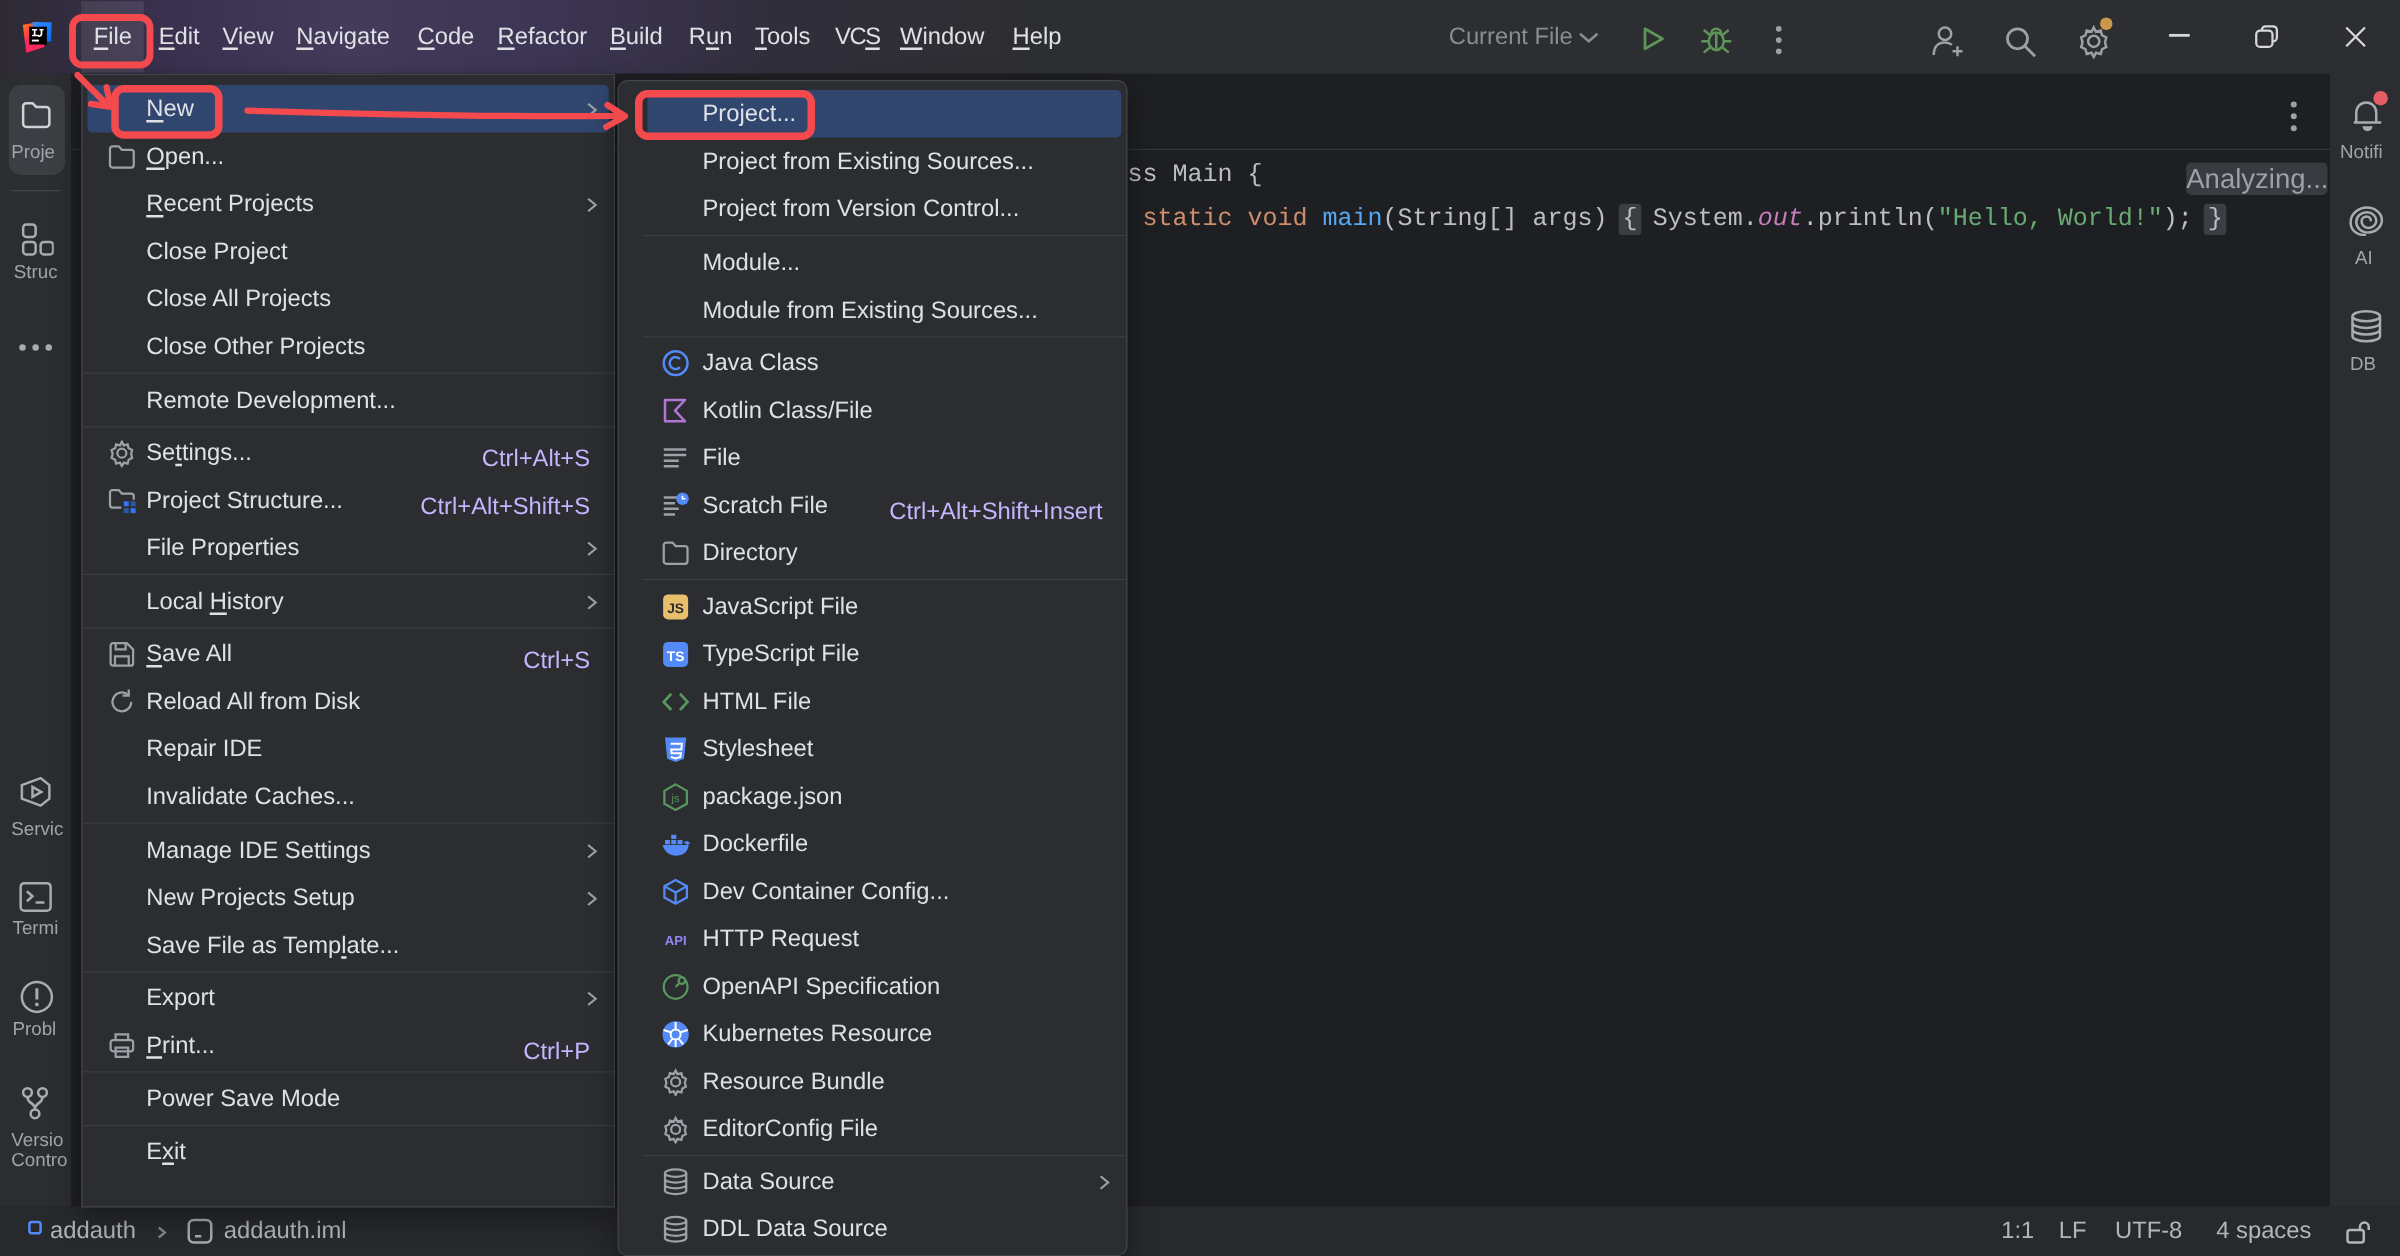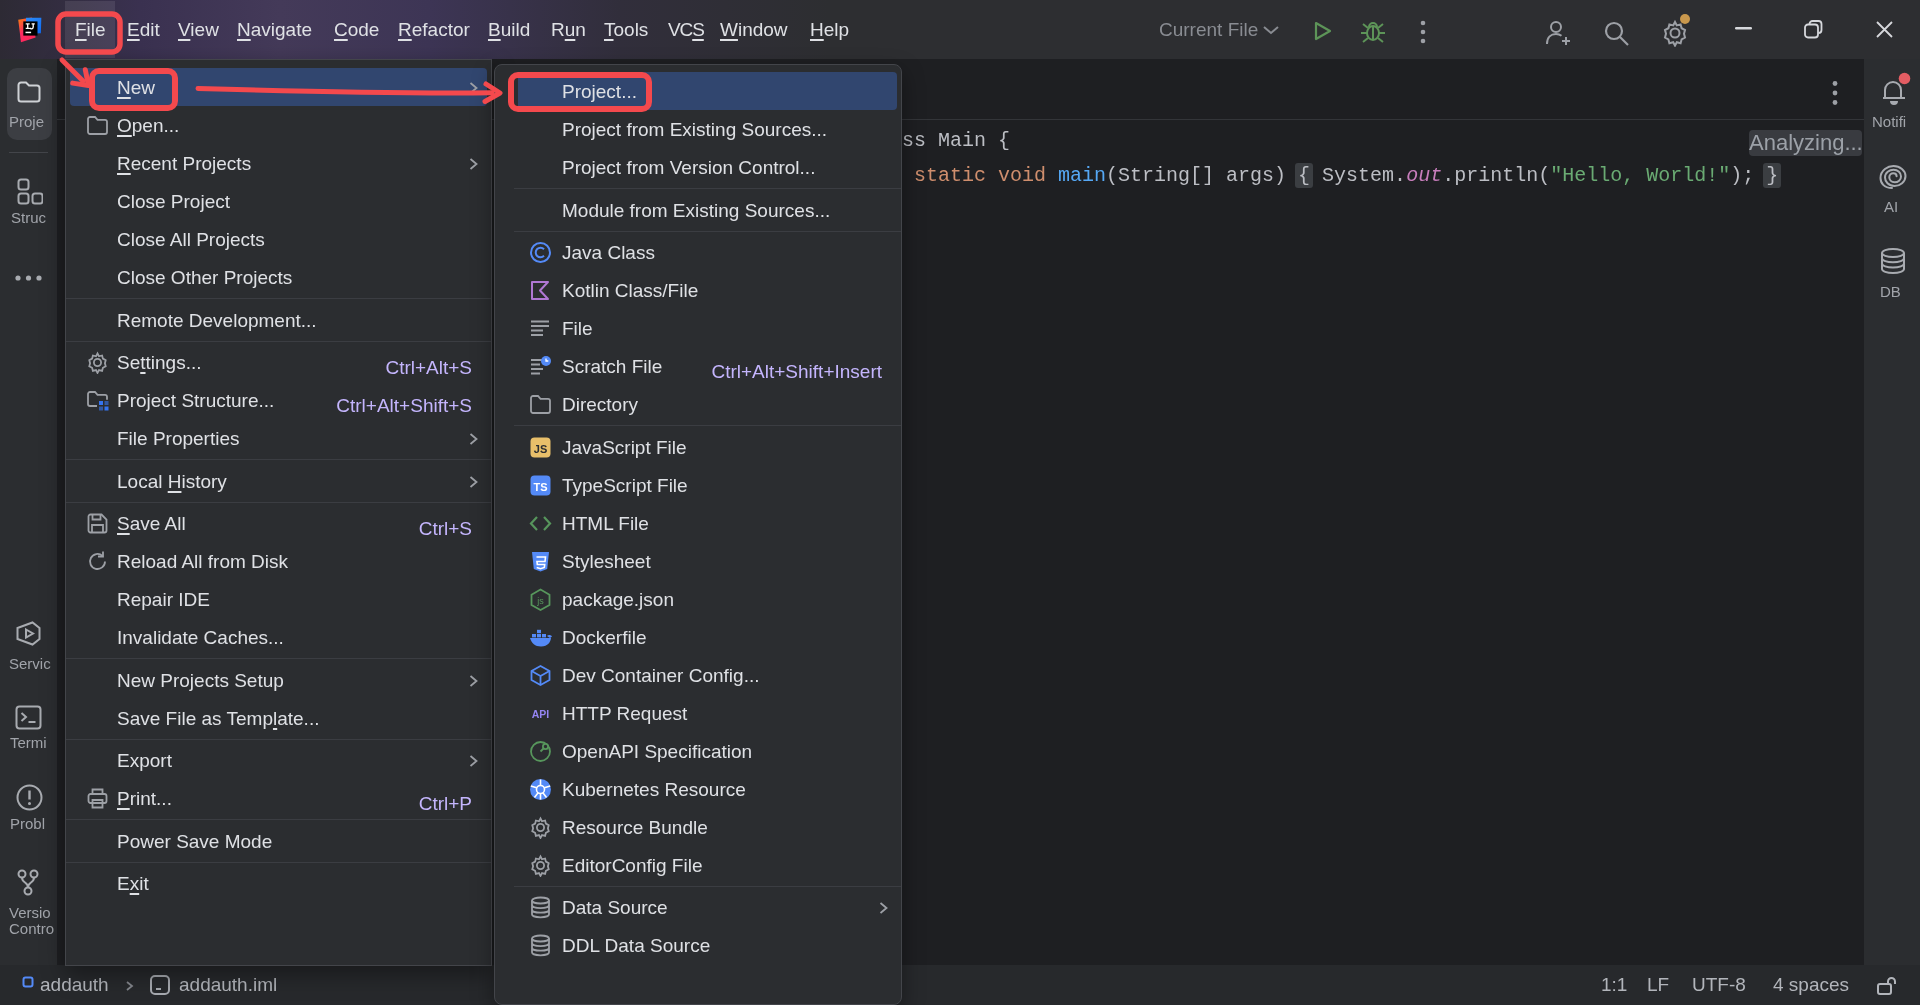--- a/index.html
+++ b/index.html
@@ -324,20 +324,26 @@
         <span class="rlabel">Reload All from Disk</span>
       </div>
       <div class="row">
         <span class="rlabel">Repair IDE</span>
       </div>
       <div class="row">
         <span class="rlabel">Invalidate Caches...</span>
       </div>
       <div class="sep"></div>
       <div class="row">
+        <span class="rlabel">Manage IDE Settings</span>
+        <svg class="rarrow" viewBox="0 0 14 14" fill="none" stroke="#9da0a6" stroke-width="1.8">
+          <path d="M4.5 2 L10.5 7 L4.5 12"></path>
+        </svg>
+      </div>
+      <div class="row">
         <span class="rlabel">New Projects Setup</span>
         <svg class="rarrow" viewBox="0 0 14 14" fill="none" stroke="#9da0a6" stroke-width="1.8">
           <path d="M4.5 2 L10.5 7 L4.5 12"></path>
         </svg>
       </div>
       <div class="row">
         <span class="rlabel">Save File as Temp<span class="m">l</span>ate...</span>
       </div>
       <div class="sep"></div>
       <div class="row">
@@ -369,20 +375,23 @@
         <div class="sel"></div>
         <span class="rlabel">Project...</span>
       </div>
       <div class="row">
         <span class="rlabel">Project from Existing Sources...</span>
       </div>
       <div class="row">
         <span class="rlabel">Project from Version Control...</span>
       </div>
       <div class="sep"></div>
+      <div class="row">
+        <span class="rlabel">Module...</span>
+      </div>
       <div class="row">
         <span class="rlabel">Module from Existing Sources...</span>
       </div>
       <div class="sep"></div>
       <div class="row">
         <span class="ricon"><svg viewBox="0 0 23 23" fill="none">
             <circle cx="11.5" cy="11.5" r="9.5" stroke="#548af7" stroke-width="2"></circle>
             <path d="M15 8.2 a4.8 4.8 0 1 0 0 6.6" stroke="#548af7" stroke-width="2"></path>
           </svg></span>
         <span class="rlabel">Java Class</span>

